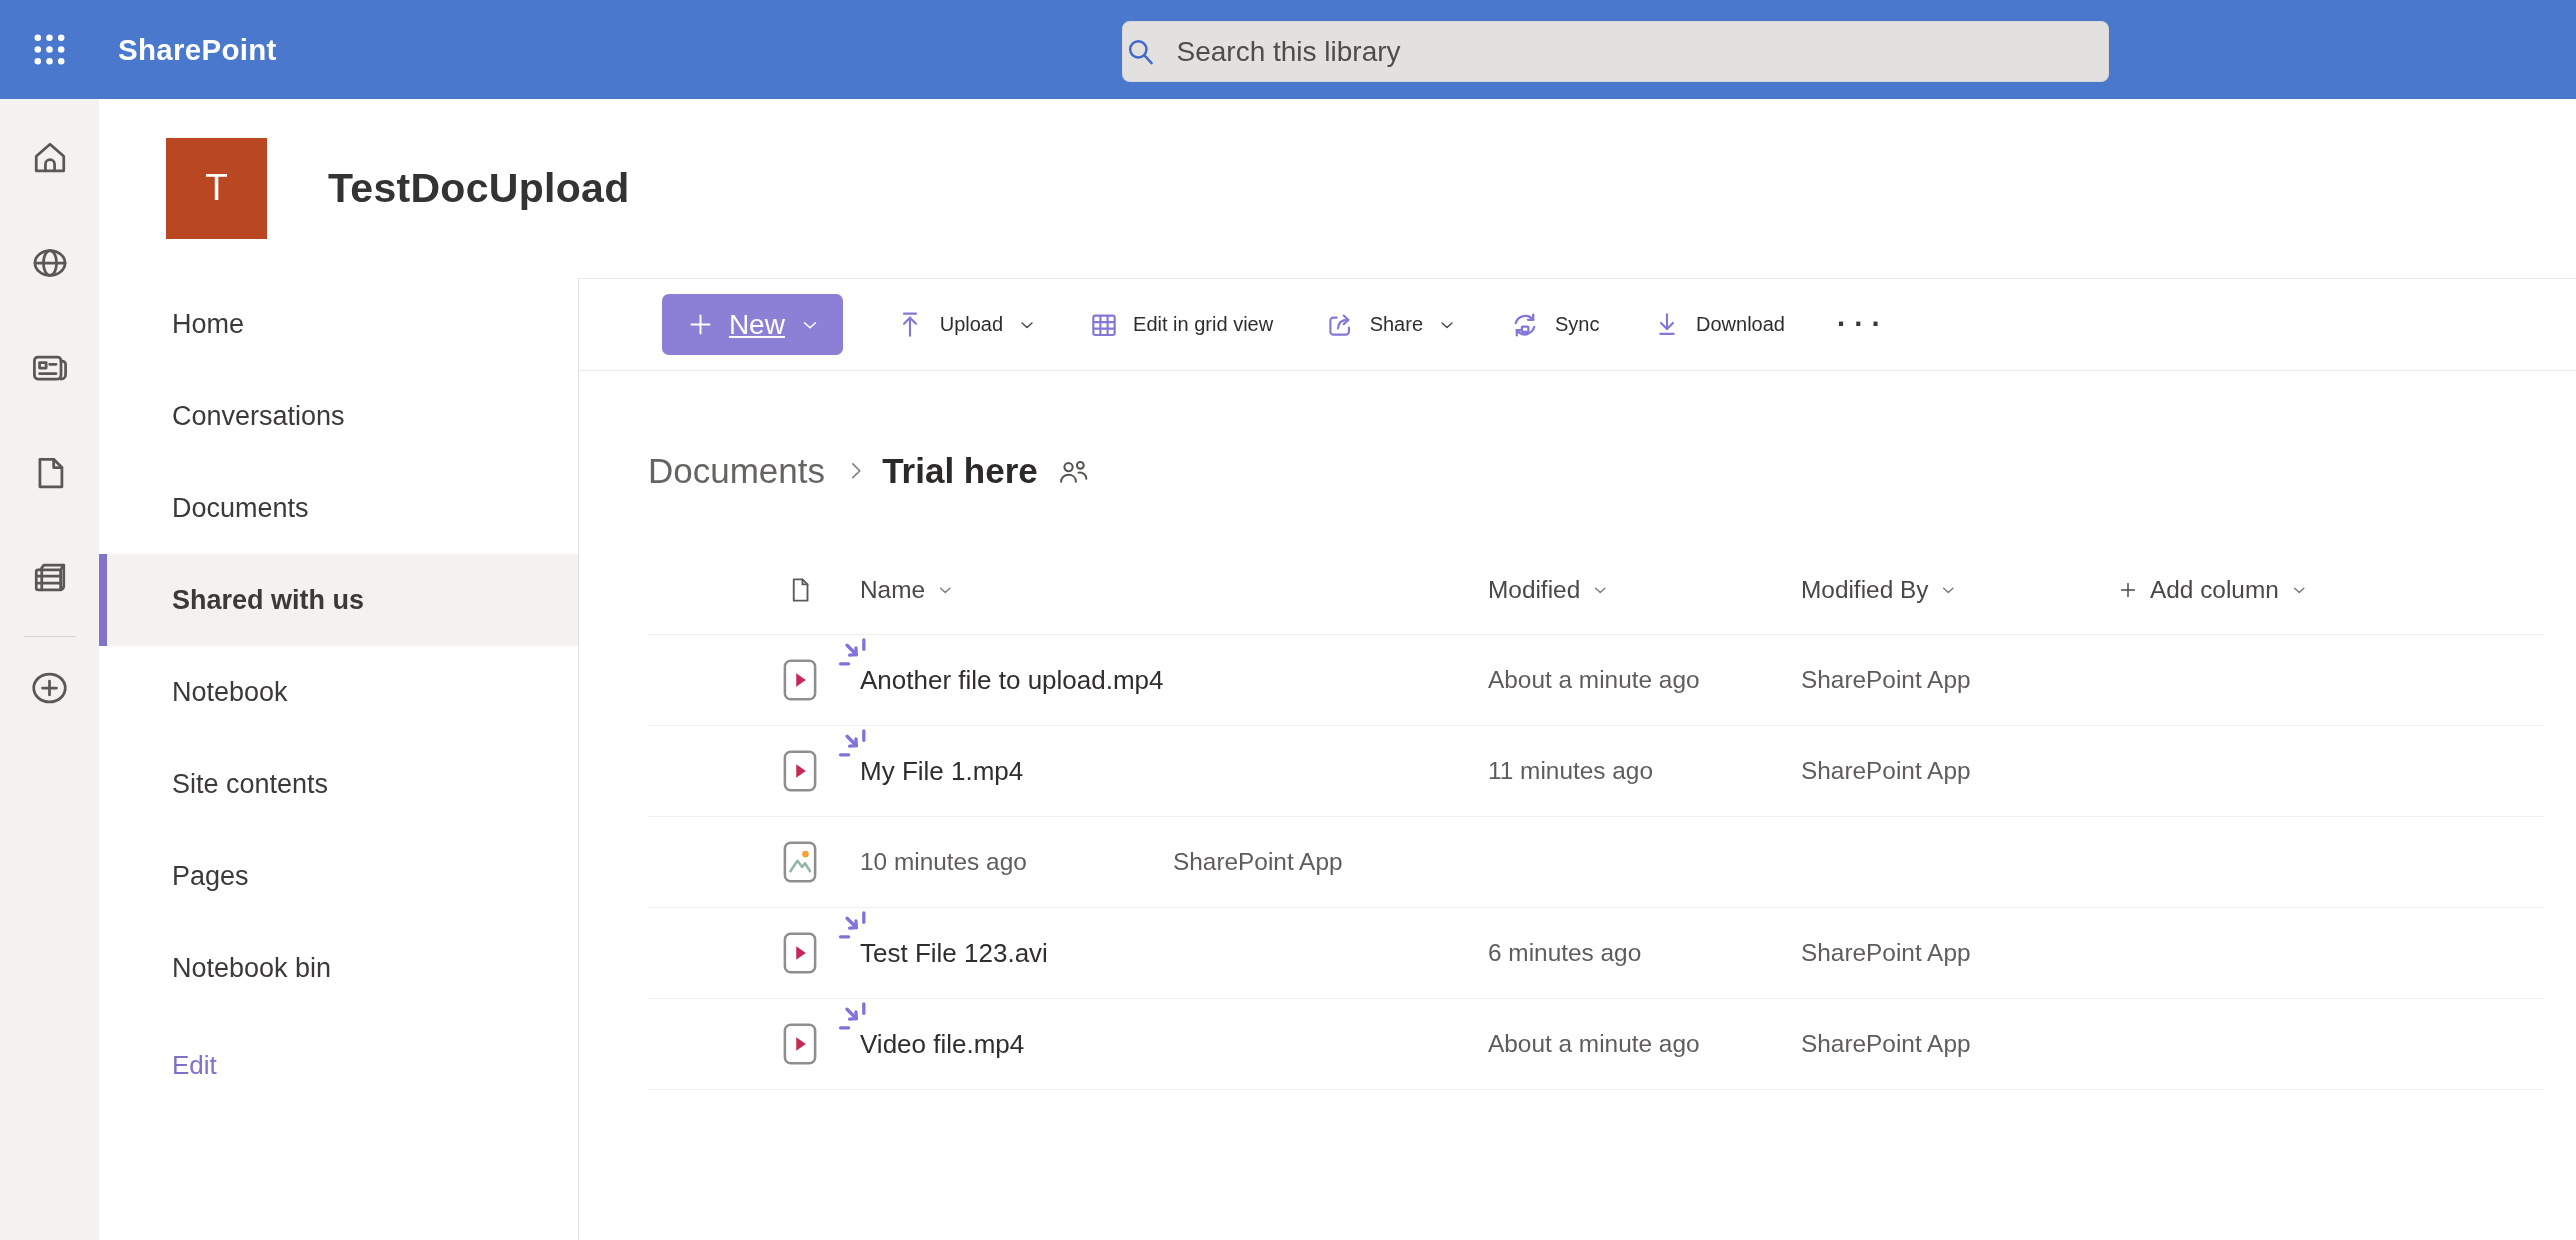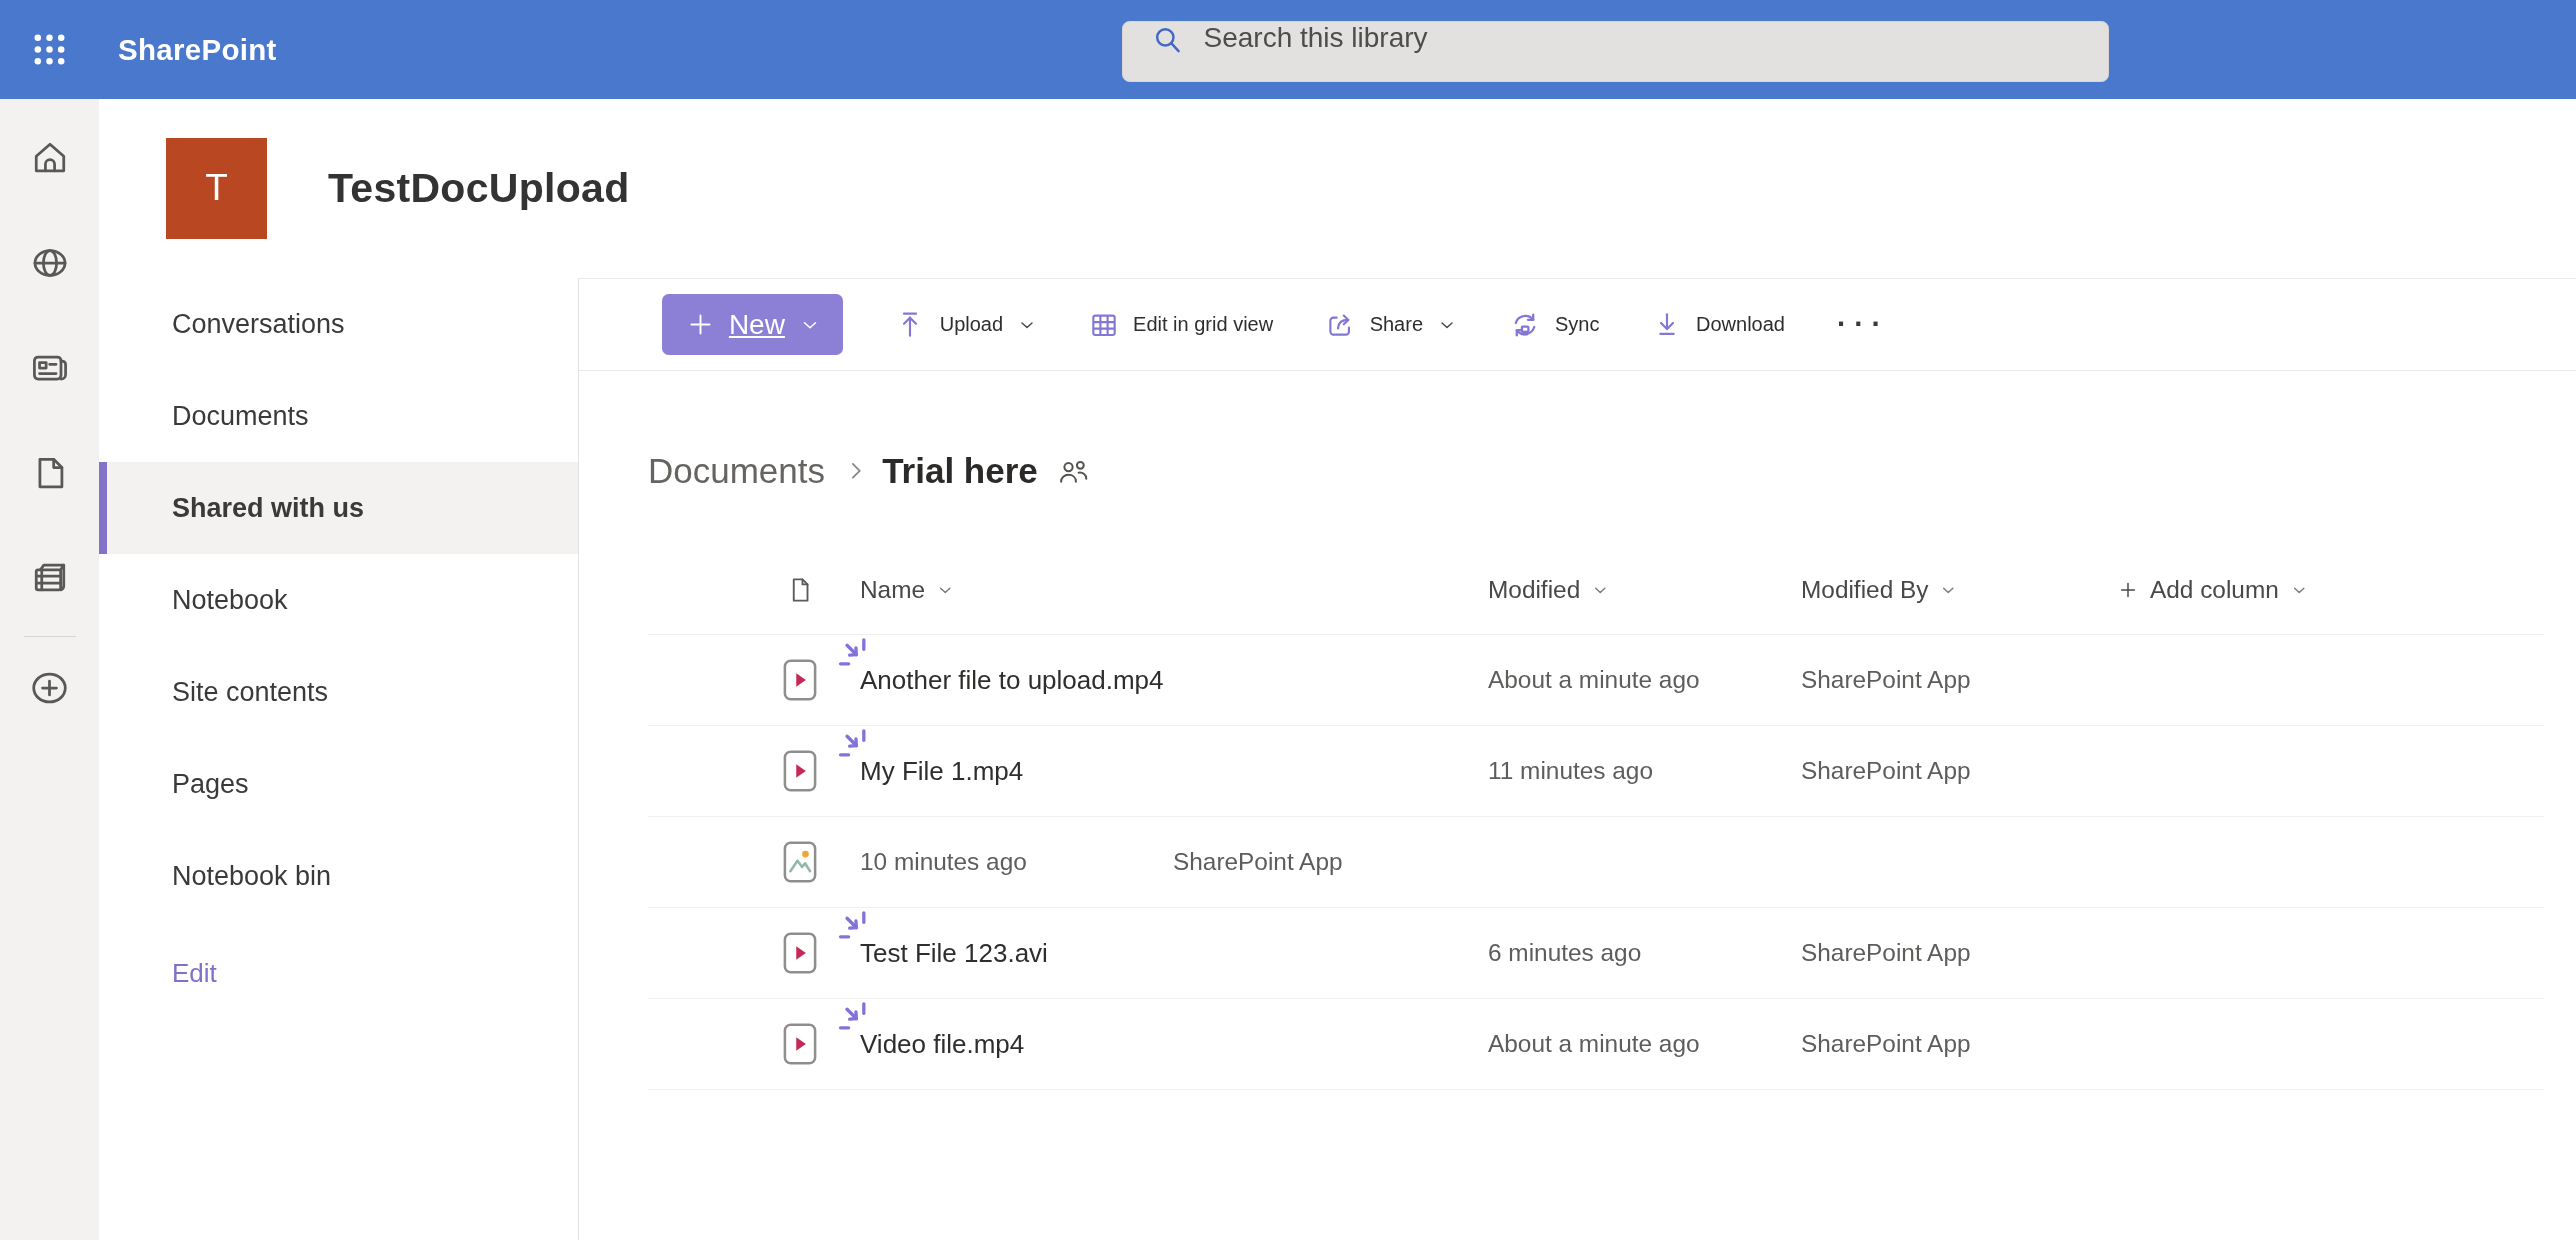--- a/index.html
+++ b/index.html
@@ -6,21 +6,21 @@
   .screen{position:relative;width:2576px;height:1240px;overflow:hidden;
           font-family:"Liberation Sans", sans-serif;background:#fff;color:#323130;}
 
   
   .suitebar{position:absolute;left:0;top:0;width:2576px;height:99px;background:#4A78CC;}
   .waffle{position:absolute;left:0;top:0;width:99px;height:99px;display:flex;align-items:center;justify-content:center;cursor:pointer;}
   .brand{position:absolute;left:118px;top:0;height:99px;display:flex;align-items:center;
          color:#fff;font-size:29.5px;font-weight:700;letter-spacing:0.3px;cursor:pointer;}
   .searchbox{position:absolute;left:1122px;top:21px;width:987px;height:61px;background:#E2E1DF;
              border:0.8px solid #D8D7D5;border-radius:7.6px;box-sizing:border-box;
-             display:flex;align-items:flex-start;padding-left:27px;gap:18.5px;cursor:text;}
+             display:flex;align-items:center;gap:18.5px;cursor:text;}
   .search-ph{font-size:28px;color:#4E4D4B;}
 
   
   .rail{position:absolute;left:0;top:99px;width:99px;height:1141px;background:#F3F2F1;
         display:flex;flex-direction:column;align-items:center;}
   .rail-btn{width:99px;height:105px;display:flex;align-items:center;justify-content:center;cursor:pointer;}
   .rail-btn:first-child{margin-top:6.7px;}
   .rail-divider{width:52px;height:0;border-top:1.7px solid #D8D6D4;margin:5px 0;}
 
   
@@ -149,20 +149,21 @@
   </div>
 
   <div class="siteheader">
     <div class="site-logo">
       <span>T</span>
     </div>
     <div class="site-title">TestDocUpload</div>
   </div>
 
   <div class="sitenav">
+    <div class="nav-item">Home</div>
     <div class="nav-item">Conversations</div>
     <div class="nav-item">Documents</div>
     <div class="nav-item selected">Shared with us</div>
     <div class="nav-item">Notebook</div>
     <div class="nav-item">Site contents</div>
     <div class="nav-item">Pages</div>
     <div class="nav-item">Notebook bin</div>
     <div class="nav-edit">Edit</div>
   </div>
 

